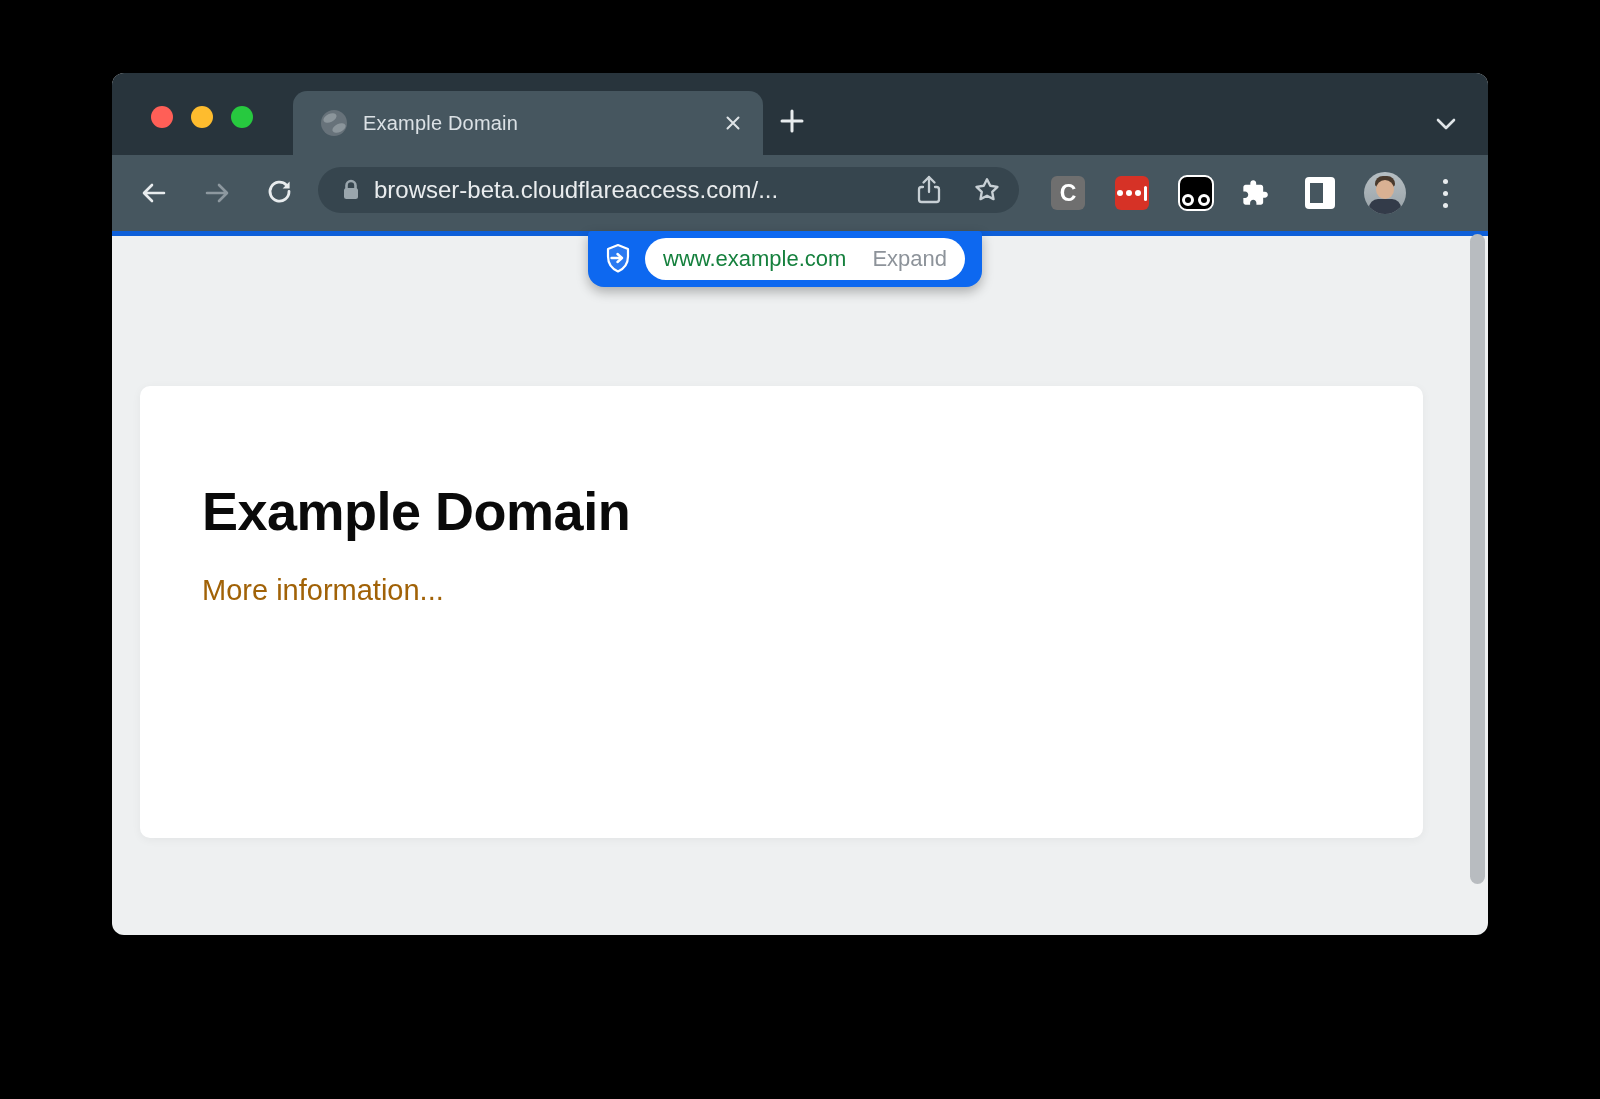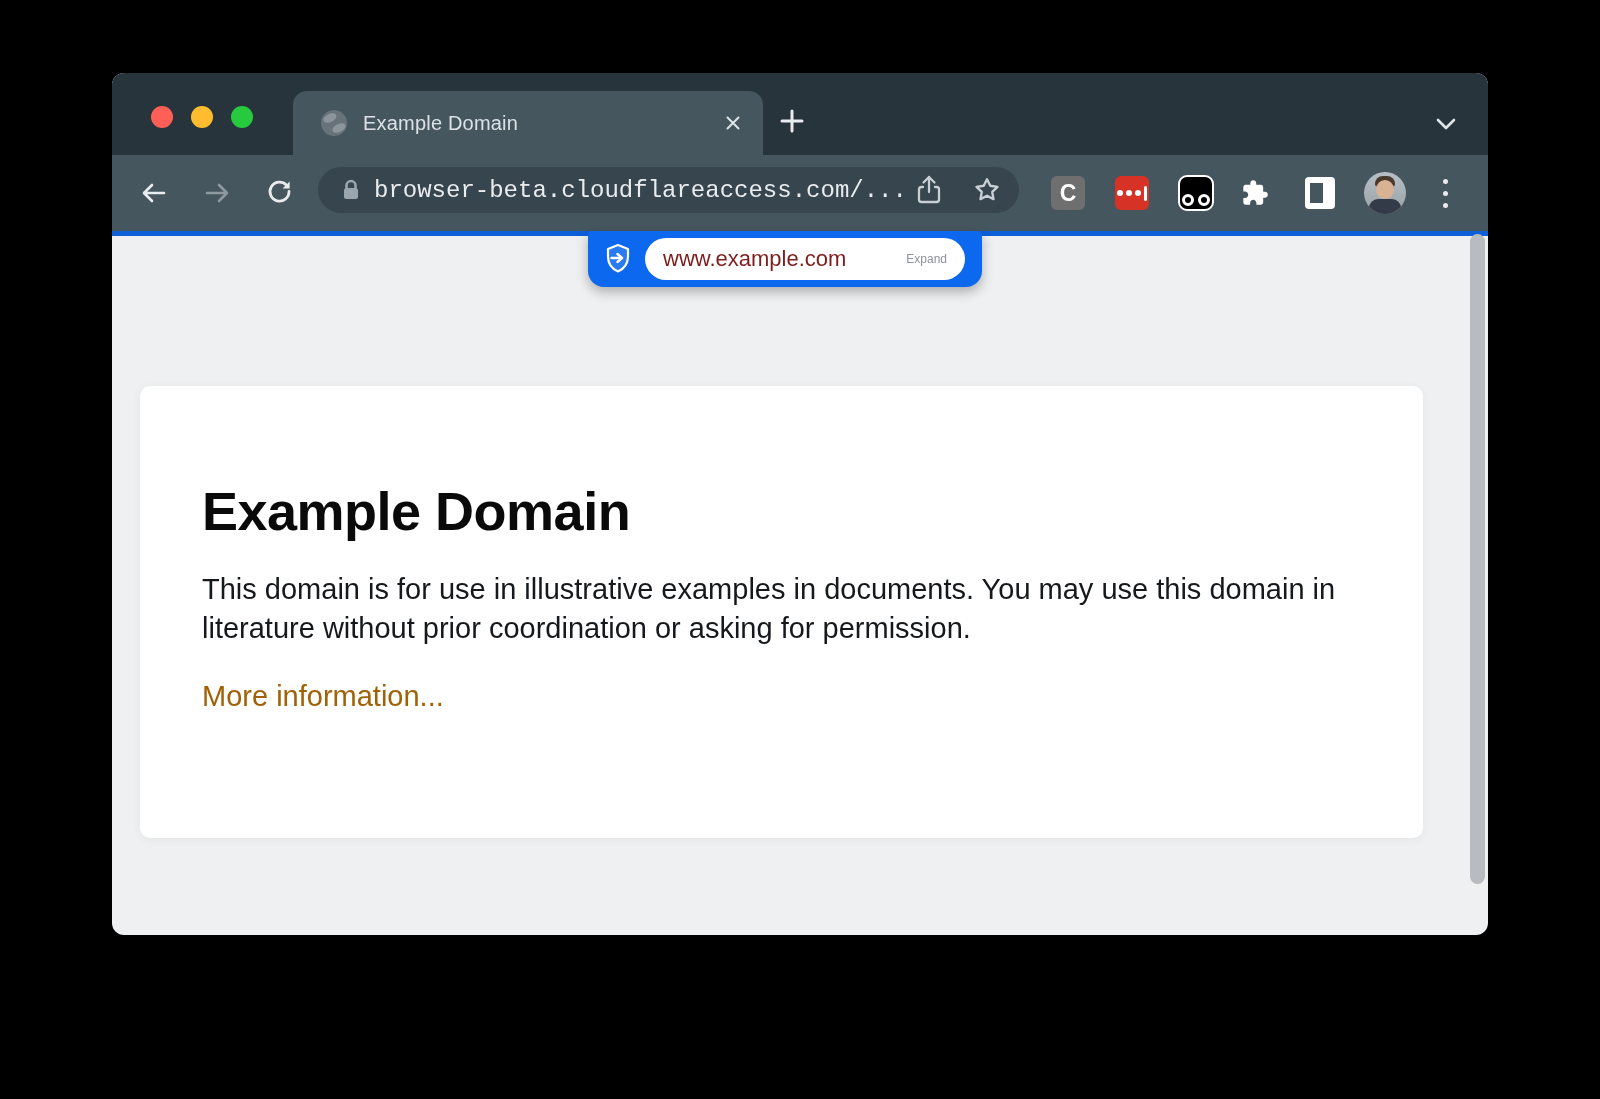--- a/index.html
+++ b/index.html
@@ -25,21 +25,21 @@
 
   .newtab-btn { position:absolute; left:660px; top:28px; width:40px; height:40px; display:flex; align-items:center; justify-content:center; }
   .strip-chevron { position:absolute; left:1314px; top:31px; width:40px; height:40px; display:flex; align-items:center; justify-content:center; }
 
   
   .toolbar { position:absolute; left:0; top:82px; width:100%; height:76px; background:#46565f; }
   .nav-btn { position:absolute; top:18px; width:40px; height:40px; display:flex; align-items:center; justify-content:center; }
   .nav-back { left:22px; } .nav-fwd { left:85px; } .nav-reload { left:148px; }
 
   .omnibox { position:absolute; left:206px; top:12px; width:701px; height:46px; border-radius:23px;
-             background:#36454e; display:flex; align-items:center;font-family:Liberation Mono, monospace; }
+             background:#36454e; display:flex; align-items:center; }
   .omni-lock { margin-left:22px; flex:none; display:flex; }
   .omni-url { margin-left:12px; font-size:24px; color:#e9ecee; white-space:nowrap; flex:1; }
   .omni-action { width:44px; height:44px; display:flex; align-items:center; justify-content:center; flex:none; }
   .omni-action.share { margin-right:14px; }
   .omni-action.star { margin-right:10px; }
 
   .ext { position:absolute; top:21px; display:flex; align-items:center; justify-content:center; }
   .ext-c { left:939px; width:34px; height:34px; background:#6f6f6f; border-radius:6px; color:#fff; font-size:23px; font-weight:bold; }
   .ext-lp { left:1003px; width:34px; height:34px; background:#d63226; border-radius:6px; gap:3px; }
   .ext-lp .dot { width:6px; height:6px; border-radius:50%; background:#fff; }
@@ -60,22 +60,22 @@
   .menu-dots { position:absolute; left:1313px; top:18px; width:40px; height:40px; display:flex; flex-direction:column; align-items:center; justify-content:center; gap:7px; }
   .menu-dots i { width:5px; height:5px; border-radius:50%; background:#e8ecee; }
 
   
   .blue-line { position:absolute; left:0; top:158px; width:100%; height:5px; background:#0e5fd8; }
   .iso-pill { position:absolute; left:476px; top:158px; width:394px; height:56px; background:#0d68f0;
               border-radius:4px 4px 16px 16px; box-shadow:0 5px 12px rgba(0,0,0,.28); display:flex; align-items:center; z-index:5; }
   .iso-shield { margin-left:16px; flex:none; display:flex; }
   .iso-host-pill { margin-left:13px; width:320px; height:42px; background:#fff; border-radius:21px;
                    display:flex; align-items:center; padding:0 18px; }
-  .iso-host { font-size:22px; color:#7f1d1d; flex:1; }
-  .iso-expand { font-size:12px; color:#8d939a; }
+  .iso-host { font-size:22px; color:#15803d; flex:1; }
+  .iso-expand { font-size:22px; color:#8d939a; }
 
   
   .card { position:absolute; left:28px; top:313px; width:1283px; height:452px; background:#fff; border-radius:10px;
           box-shadow:0 2px 10px rgba(0,0,0,.05); padding:94px 70px 0 62px; }
   .card h1 { font-size:54px; line-height:62px; font-weight:700; color:#0a0a0a; letter-spacing:-.5px; }
   .card p { margin-top:28px; font-size:29px; line-height:39px; color:#16191c; max-width:1150px; }
   .card a { display:inline-block; margin-top:32px; font-size:29px; color:#a16207; text-decoration:none; }
 
   .scrollbar { position:absolute; left:1358px; top:161px; width:15px; height:650px; background:#b8bcc0; border-radius:8px; }
 
@@ -204,19 +204,18 @@
       </svg>
     </div>
     <div class="iso-host-pill">
       <span class="iso-host">www.example.com</span>
       <span class="iso-expand">Expand</span>
     </div>
   </div>
 
   <div class="card">
     <h1>Example Domain</h1>
-    <p>This domain is for use in illustrative examples in documents. You may use this domain in literature without prior coordination or asking for permission.</p>
     <a href="#">More information...</a>
   </div>
 
   <div class="scrollbar"></div>
 
 </div>
 
 </body></html>

